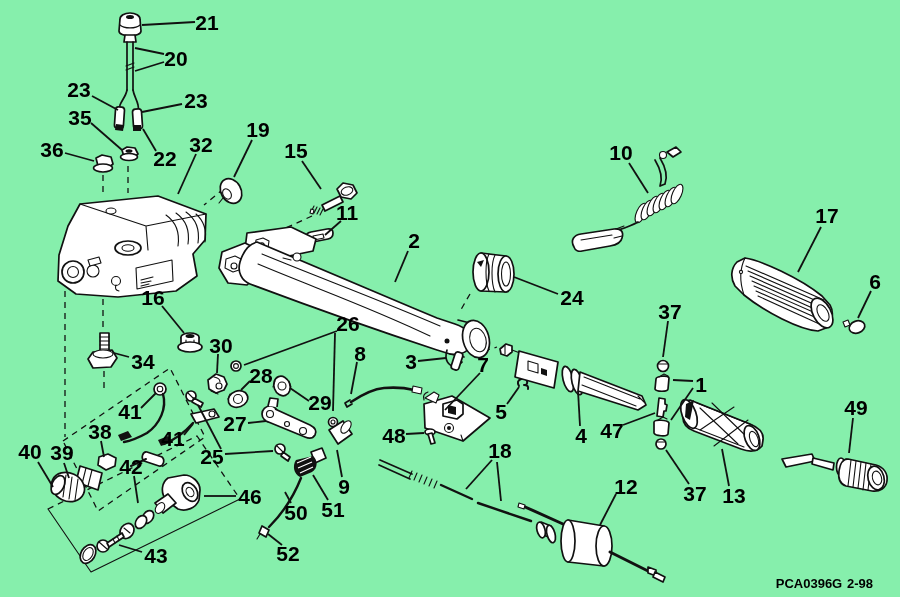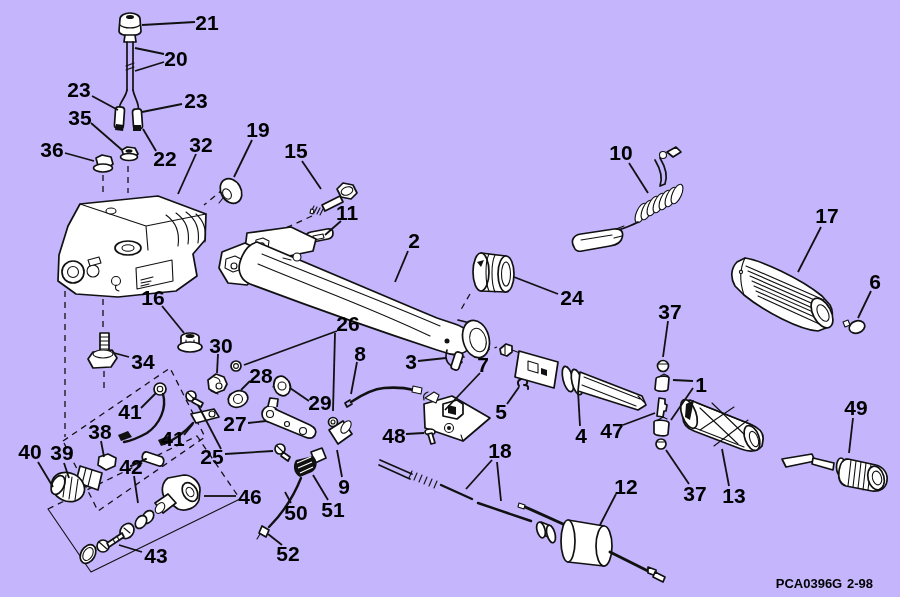--- a/index.html
+++ b/index.html
@@ -1,16 +1,16 @@
 <!DOCTYPE html>
 <html><head>
 <meta charset="utf-8">
 <style>
   html,body{margin:0;padding:0;background:#fff;}
-  #stage{position:relative;width:900px;height:597px;background:#c4b5fd;overflow:hidden;
+  #stage{position:relative;width:900px;height:597px;background:#86efac;overflow:hidden;
          font-family:"Liberation Sans",sans-serif;}
   svg{display:block;}
   .ln{fill:none;stroke:#111;stroke-width:1.7;stroke-linejoin:round;stroke-linecap:round;}
   .fw{fill:#fff;stroke:#111;stroke-width:1.7;stroke-linejoin:round;}
   .thin{stroke-width:1.1;}
   .fb{fill:#111;stroke:none;}
   .dash{fill:none;stroke:#111;stroke-width:1.3;stroke-dasharray:6 5;}
   .leader{stroke:#111;stroke-width:1.8;}
   .callout{font-family:"Liberation Sans",sans-serif;font-weight:bold;font-size:21px;
            fill:#000;text-anchor:middle;}

